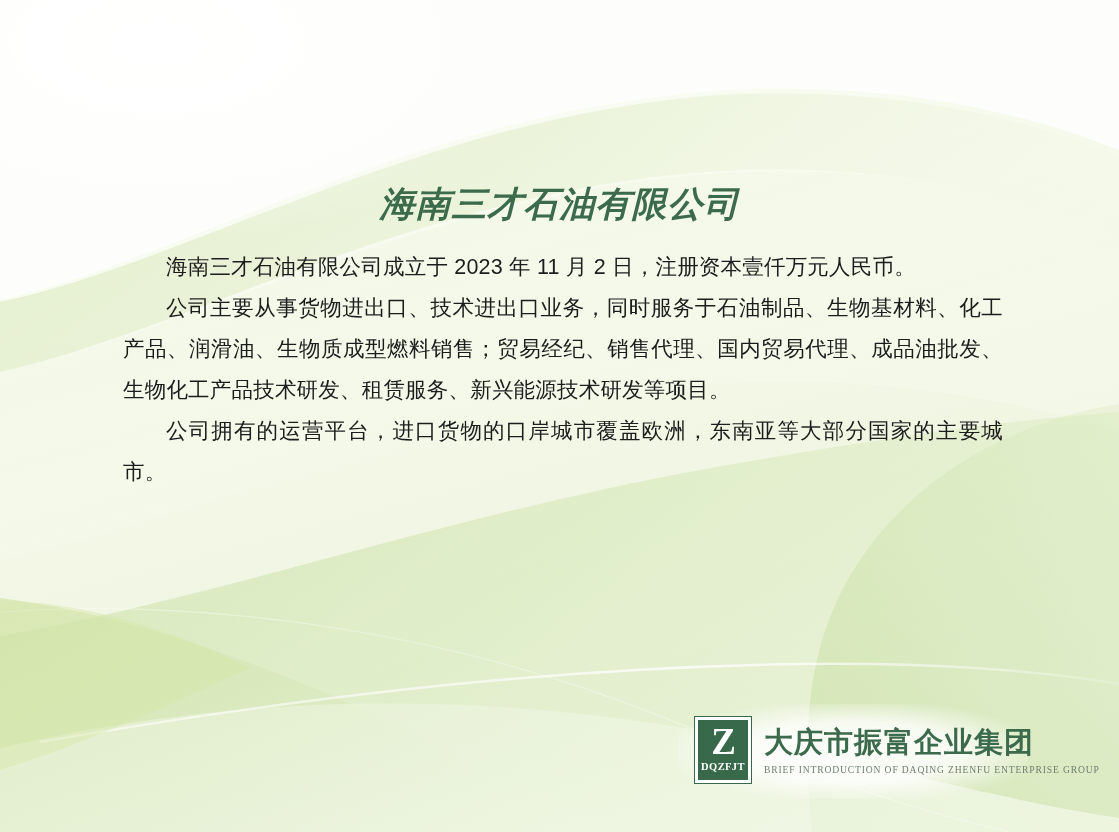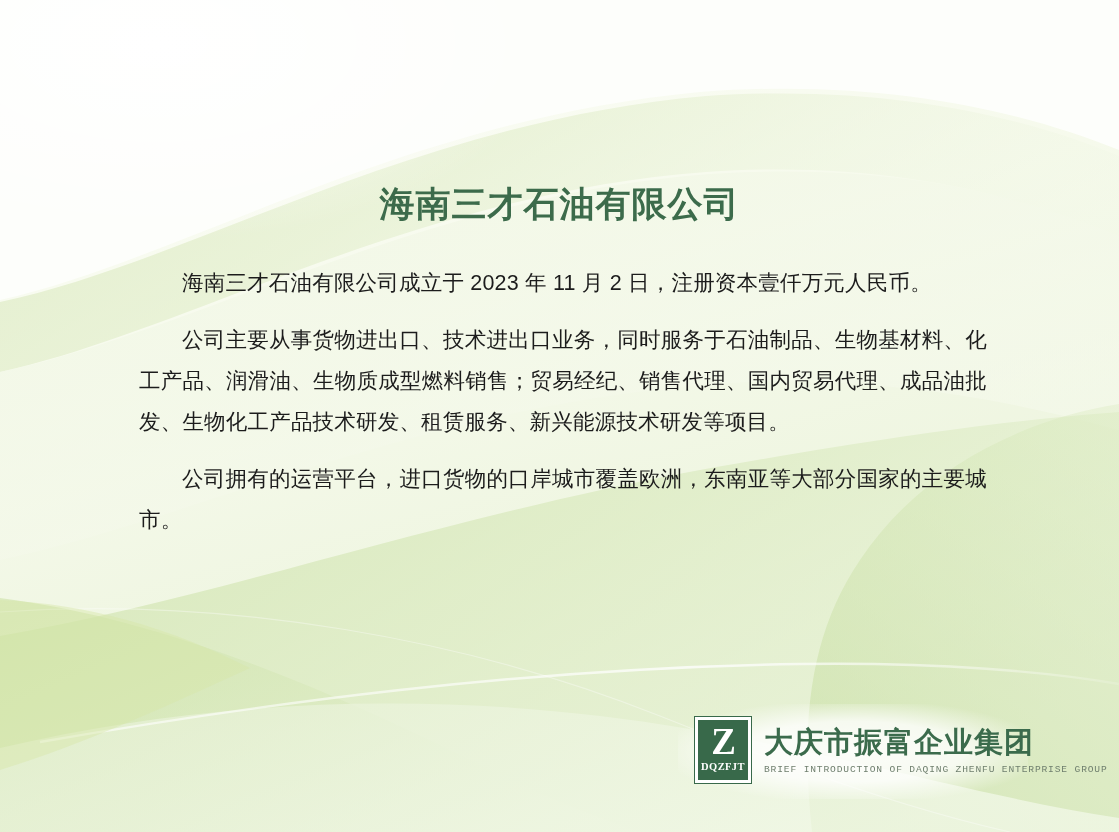--- a/index.html
+++ b/index.html
@@ -31,31 +31,32 @@
     position: absolute;
     left: 0;
     top: 158px;
     width: 1119px;
     text-align: center;
     font-size: 35px;
     font-weight: bold;
     letter-spacing: 1px;
     color: #3c6b4b;
     font-family: "Liberation Sans", "DejaVu Sans", sans-serif;
+    font-style: italic;
   }
 
   
   .body-block {
     position: absolute;
     left: 123px;
     top: 247px;
     width: 880px;
   }
   .para {
-    margin: 16px;
+    margin: 0;
     font-size: 21.5px;
     line-height: 41px;
     color: #1c1c1c;
     text-align: justify;
     text-justify: inter-ideograph;
     letter-spacing: 0.2px;
     font-family: "Liberation Sans", "DejaVu Sans", sans-serif;
     text-indent: 2em;
   }
 
@@ -132,21 +133,21 @@
     letter-spacing: 1px;
     line-height: 38px;
     font-family: "Liberation Sans", "DejaVu Sans", sans-serif;
   }
   .logo-en {
     font-size: 9.6px;
     color: #6f7f6e;
     letter-spacing: 0.85px;
     line-height: 14px;
     margin-top: 2px;
-    font-family: Liberation Mono, monospace;
+    font-family: Liberation Serif, serif;
     white-space: nowrap;
   }
 </style>
 </head>
 <body>
 
 <div id="slide">
 
   <svg id="bg-layer" viewBox="0 0 1119 832" preserveAspectRatio="none" xmlns="http://www.w3.org/2000/svg">
     <defs>

